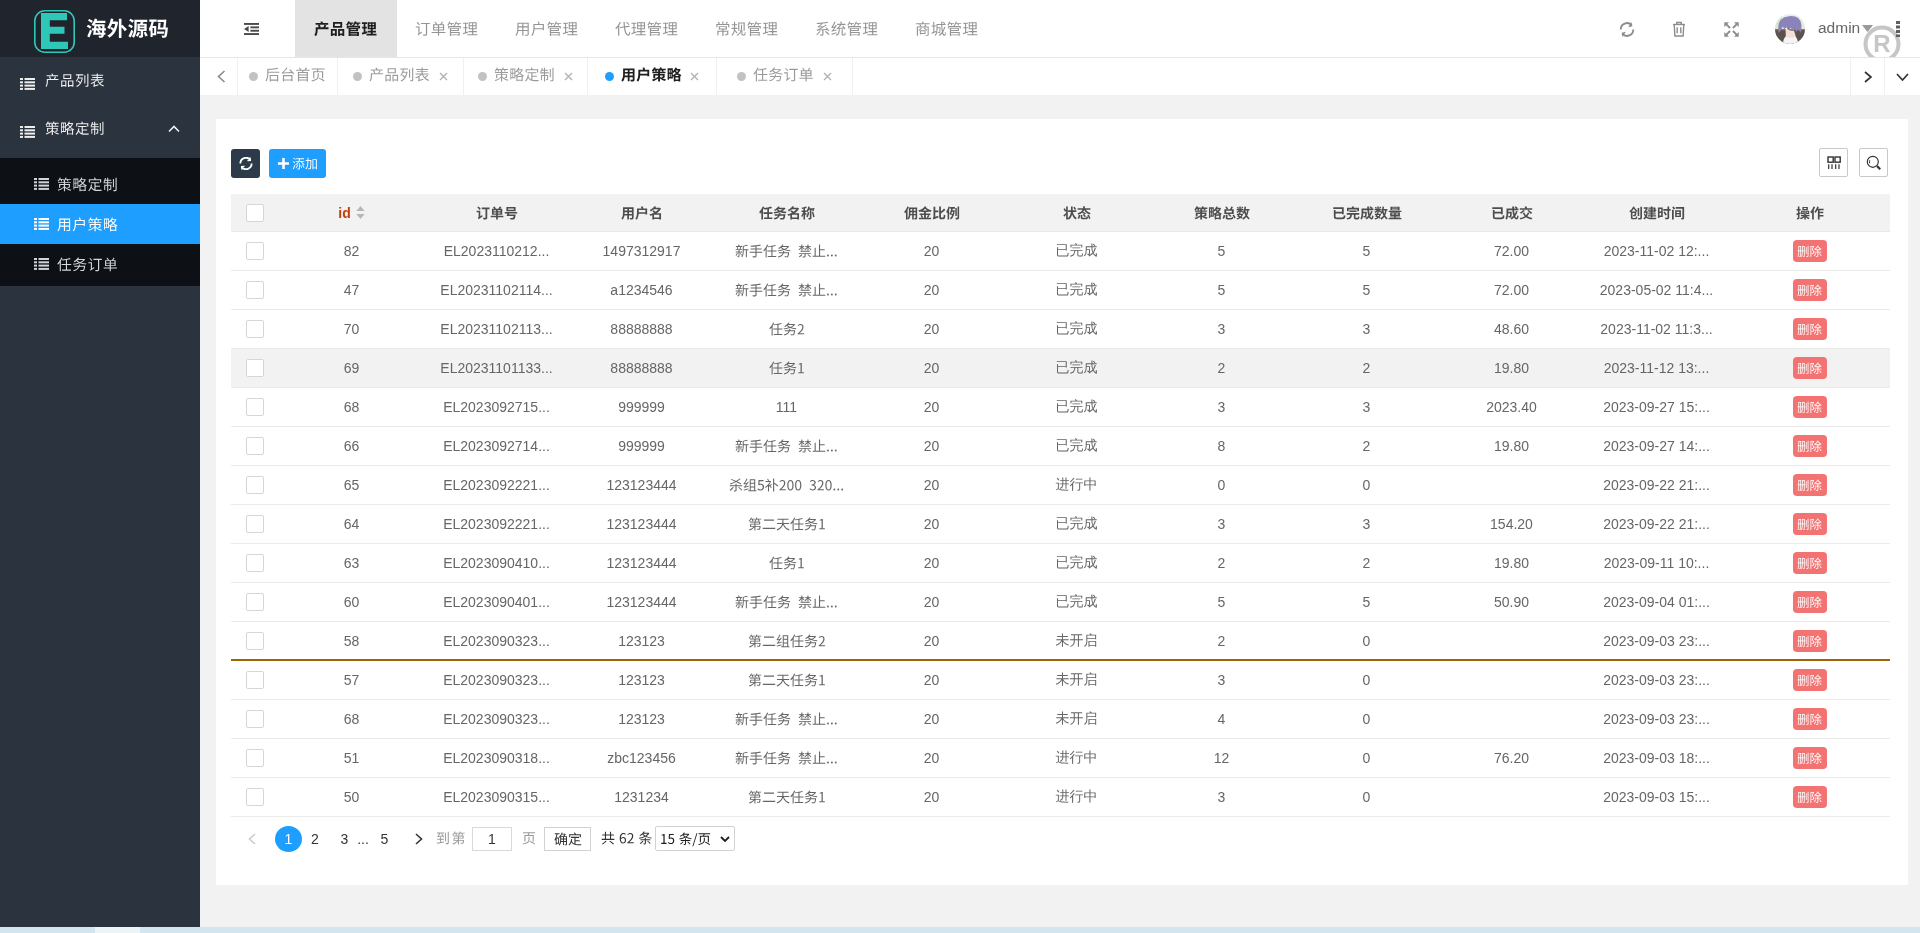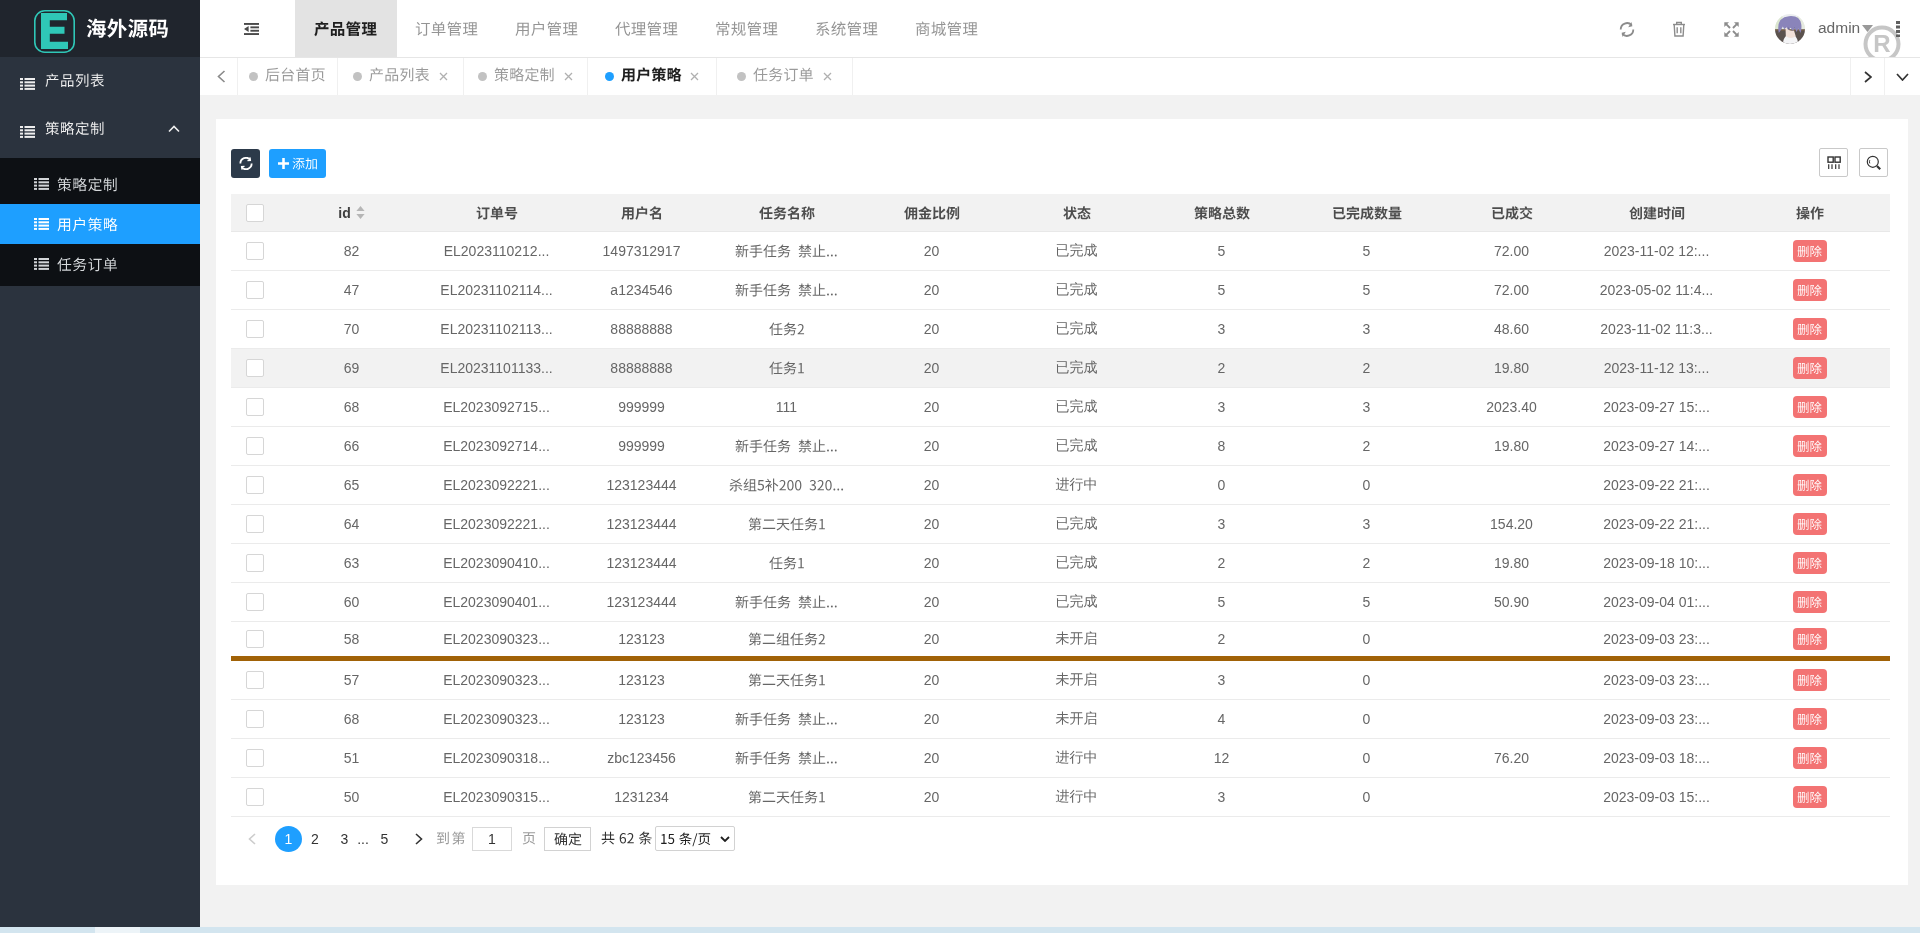--- a/index.html
+++ b/index.html
@@ -508,21 +508,21 @@
         <path d="M3.8 5.2 a3.6 3.6 0 0 0 0 3.2" stroke-width="1"></path>
         <path d="M11 11 l3.2 3.2" stroke-width="2.2"></path>
       </svg>
     </div>
 <div class="abs" style="left:15px;top:75px;width:1659px">
 <div class="trow" style="height:38px;background:#f2f2f2;border-bottom:1px solid #e8e8e8">
         <div class="td" style="width:48px">
           <div class="cb"></div>
         </div>
         <div class="td" style="width:145px">
-          <span style="font-size:14px;font-weight:bold;color:#404040">id</span>
+          <span style="font-size:14px;font-weight:bold;color:#c2410c">id</span>
           <svg style="margin-left:5px" width="9" height="13" viewBox="0 0 9 13" fill="#b6b6b6">
             <path d="M4.5 0 L8.6 5 H0.4z"></path>
             <path d="M4.5 13 L0.4 8 H8.6z"></path>
           </svg>
         </div>
         <div class="td" style="width:145px">
           <svg width="42.0" height="14" style="overflow:visible">
             <g fill="#4d4d4d" transform="translate(0,12.32) scale(0.014000,-0.014000)">
               <use href="#g41"></use>
               <use href="#g42" x="1000"></use>
@@ -917,21 +917,21 @@
               <use href="#g15" x="1000"></use>
               <use href="#g75" x="2000"></use>
             </g>
           </svg>
         </div>
         <div class="td num" style="width:145px">20</div>
         <div class="td num" style="width:145px">已完成</div>
         <div class="td num" style="width:145px">2</div>
         <div class="td num" style="width:145px">2</div>
         <div class="td num" style="width:145px">19.80</div>
-        <div class="td num" style="width:145px">2023-09-18 10:...</div>
+        <div class="td num" style="width:145px">2023-09-11 10:...</div>
         <div class="td" style="width:161px">
           <div class="del">
             <svg width="25.0" height="12" style="overflow:visible">
               <g fill="#ffffff" transform="translate(0,11.00) scale(0.012500,-0.012500)">
                 <use href="#g72"></use>
                 <use href="#g73" x="1000"></use>
               </g>
             </svg>
           </div>
         </div>
@@ -968,21 +968,21 @@
           <div class="del">
             <svg width="25.0" height="12" style="overflow:visible">
               <g fill="#ffffff" transform="translate(0,11.00) scale(0.012500,-0.012500)">
                 <use href="#g72"></use>
                 <use href="#g73" x="1000"></use>
               </g>
             </svg>
           </div>
         </div>
       </div>
-<div class="trow" style="height:39px;border-bottom:5px solid #a16207">
+<div class="trow" style="height:39px;border-bottom:2px solid #a16207">
         <div class="td" style="width:48px">
           <div class="cb"></div>
         </div>
         <div class="td num" style="width:145px">58</div>
         <div class="td num" style="width:145px">EL2023090323...</div>
         <div class="td num" style="width:145px">123123</div>
         <div class="td" style="width:145px">
           <svg width="77.8" height="14" style="overflow:visible">
             <g fill="#666" transform="translate(0,12.32) scale(0.014000,-0.014000)">
               <use href="#g82"></use>

